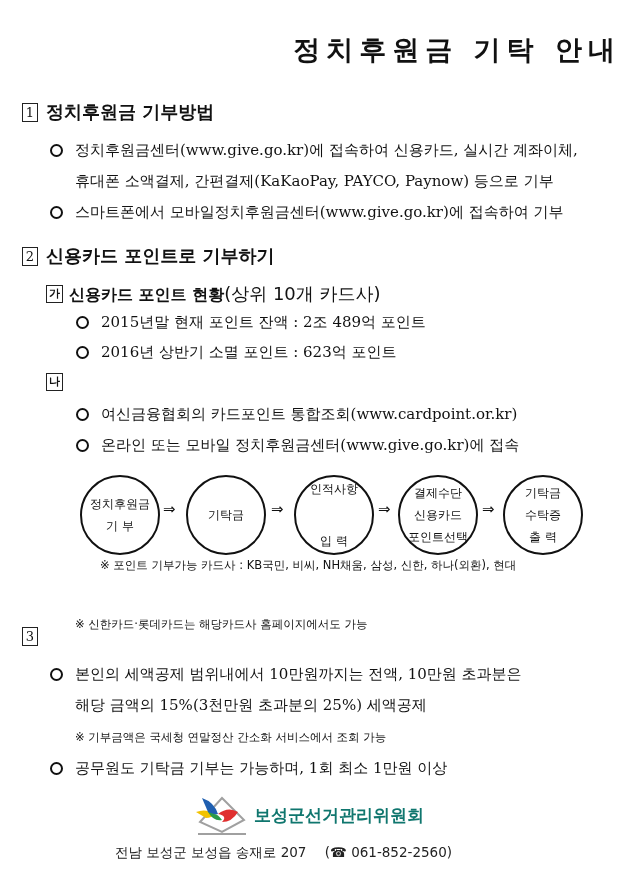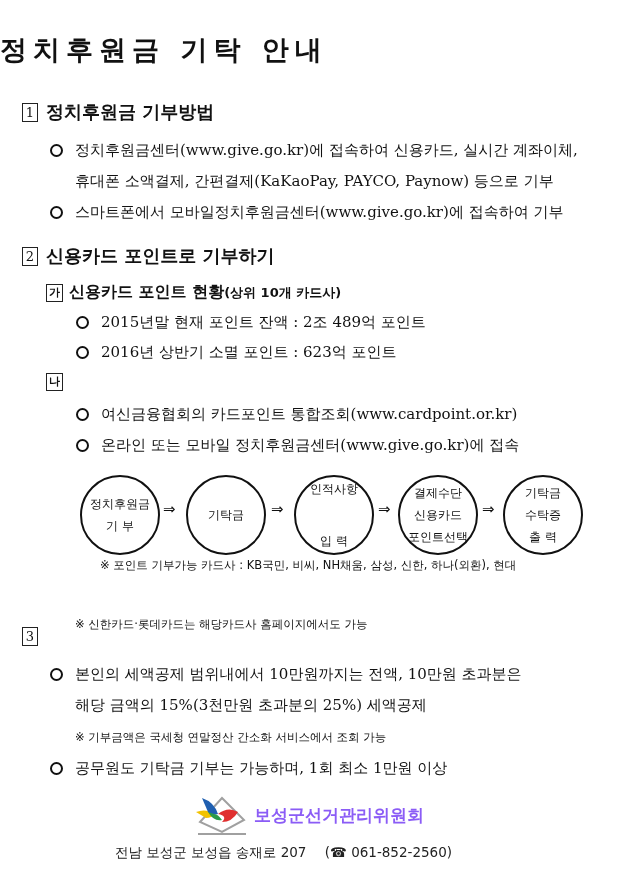--- a/index.html
+++ b/index.html
@@ -2,38 +2,38 @@
 <html><head>
 <meta charset="utf-8">
 <style>
   html, body { margin: 0; padding: 0; background: #ffffff; }
   body {
     width: 621px; height: 886px; position: relative; overflow: hidden;
     font-family: "DejaVu Serif", "Liberation Serif", serif; color: #111;
   }
   .abs { position: absolute; white-space: nowrap; }
   .title {
-    left: 0; width: 621px; top: 32px; text-align: left;
+    left: 0; width: 621px; top: 32px; text-align: right;
     font-family: "DejaVu Sans", sans-serif; font-weight: bold;
     font-size: 27px; letter-spacing: 6px; color: #111;
   }
   .sec-head {
     font-family: "DejaVu Sans", sans-serif; font-weight: bold; font-size: 18px;
     display: flex; align-items: center; gap: 8px;
   }
   .boxnum {
     display: inline-block; width: 14px; height: 17px; border: 1px solid #222;
     font-family: "DejaVu Serif", serif; font-weight: normal; font-size: 13px;
     text-align: center; line-height: 17px;
   }
   .subhead {
     font-family: "DejaVu Serif", serif; font-weight: bold; font-size: 16px;
     display: flex; align-items: center; gap: 6px;
   }
-  .subhead .suffix { font-family: "DejaVu Sans", sans-serif; font-weight: bold; font-size: 13px; }
+  .subhead .suffix { font-family: "DejaVu Sans", sans-serif; font-weight: normal; font-size: 18px; }
   .boxchar {
     display: inline-block; width: 15px; height: 16px; border: 1.5px solid #222;
     font-family: "DejaVu Sans", sans-serif; font-weight: bold; font-size: 11px;
     text-align: center; line-height: 16px;
   }
   .bullet-line { font-size: 15px; display: flex; align-items: center; }
   .circle-bullet {
     display: inline-block; width: 9px; height: 9px; border: 2px solid #111;
     border-radius: 50%; margin-right: 12px;
   }
@@ -42,21 +42,21 @@
   .flow-circle {
     position: absolute; width: 76px; height: 76px; border: 2px solid #111;
     border-radius: 50%; display: flex; flex-direction: column;
     align-items: center; justify-content: center;
     font-family: "DejaVu Sans", sans-serif; font-size: 12px; line-height: 22px;
     text-align: center; background: #fff;
   }
   .arrow { position: absolute; font-family: "DejaVu Sans", sans-serif; font-size: 15px; }
   .org {
     font-family: "DejaVu Sans", sans-serif; font-weight: bold; font-size: 17px;
-    color: #8b5cf6;
+    color: #0f766e;
     text-align: right;
   }
   .address { font-family: "DejaVu Sans", sans-serif; font-size: 13.5px; color: #222; }
 </style>
 </head>
 <body>
 
 <div class="abs title">정치후원금 기탁 안내</div>
 
 <div class="abs sec-head" style="left:22px; top:100px;">

